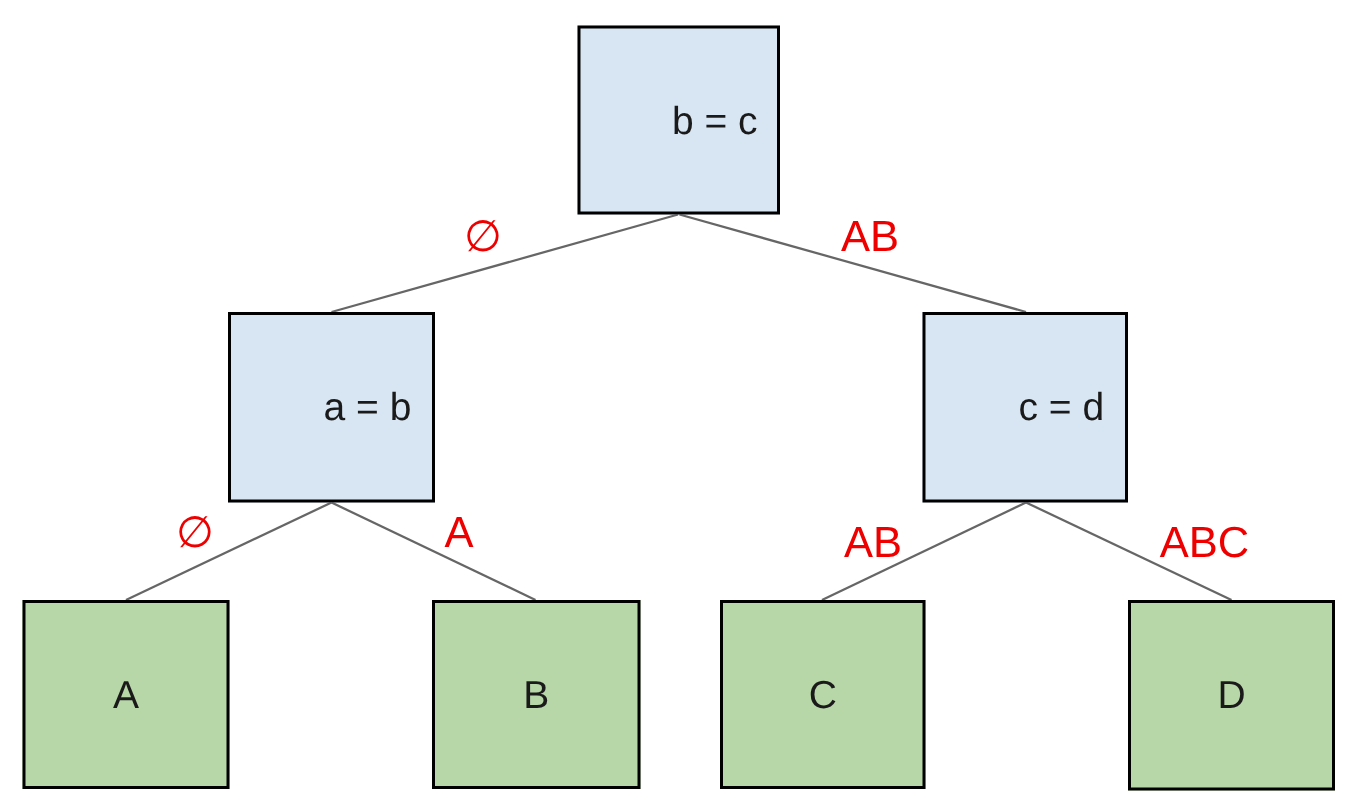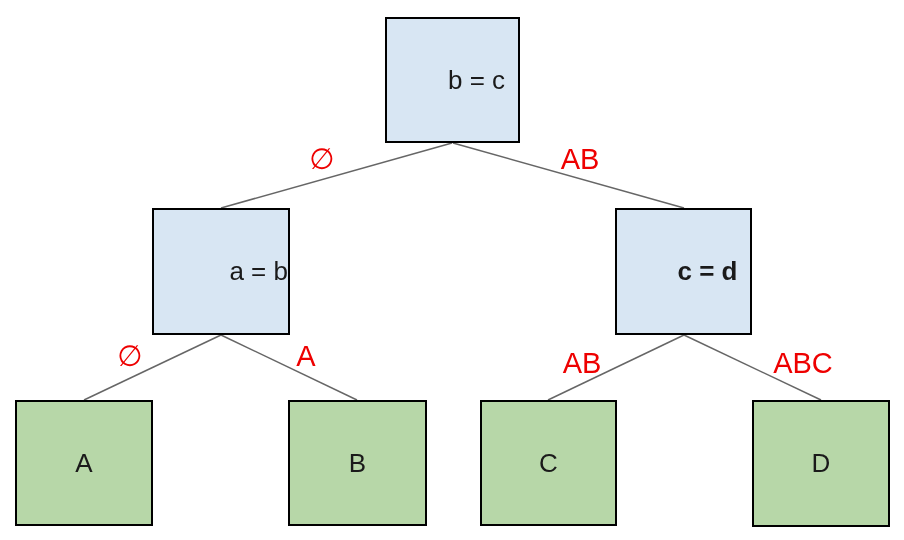--- a/index.html
+++ b/index.html
@@ -38,22 +38,22 @@
     align-items: center;
     justify-content: center;
     border: 2px solid var(--node-border);
     font-size: 26px;
     color: var(--node-text);
   }
   .node.decision { background: var(--decision-fill); padding-left: 48px; }
   .node.leaf     { background: var(--leaf-fill); }
 
   .node-root  { left: 385px; top: 17px;  width: 135px; height: 126px; }
-  .node-left  { left: 152px; top: 208px; width: 138px; height: 127px; justify-content: flex-end; }
-  .node-right { left: 615px; top: 208px; width: 137px; height: 127px; font-weight: bold; }
+  .node-left  { left: 152px; top: 208px; width: 138px; height: 127px; }
+  .node-right { left: 615px; top: 208px; width: 137px; height: 127px; }
   .node-leaf-a { left: 15px;  top: 400px; width: 138px; height: 126px; }
   .node-leaf-b { left: 288px; top: 400px; width: 139px; height: 126px; }
   .node-leaf-c { left: 480px; top: 400px; width: 137px; height: 126px; }
   .node-leaf-d { left: 752px; top: 400px; width: 138px; height: 127px; }
 
   .edge-label {
     position: absolute;
     transform: translate(-50%, -50%);
     color: var(--edge-label);
     font-size: 29px;

